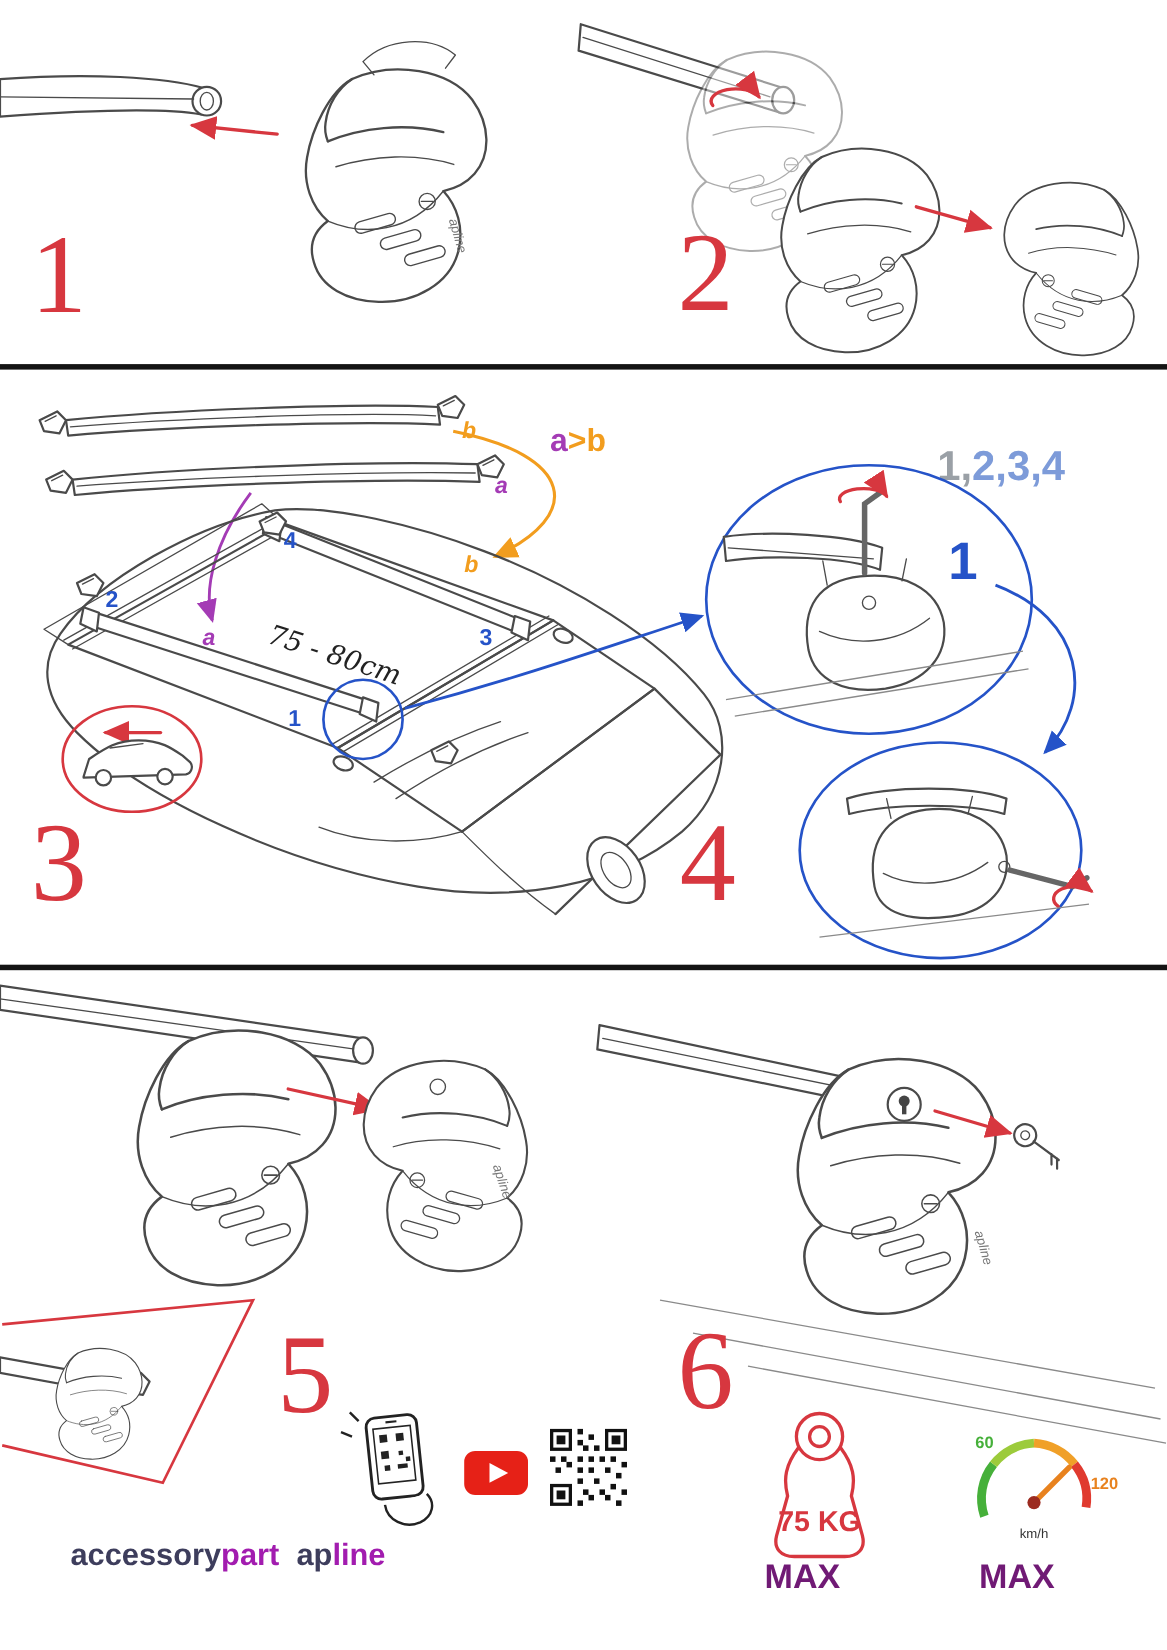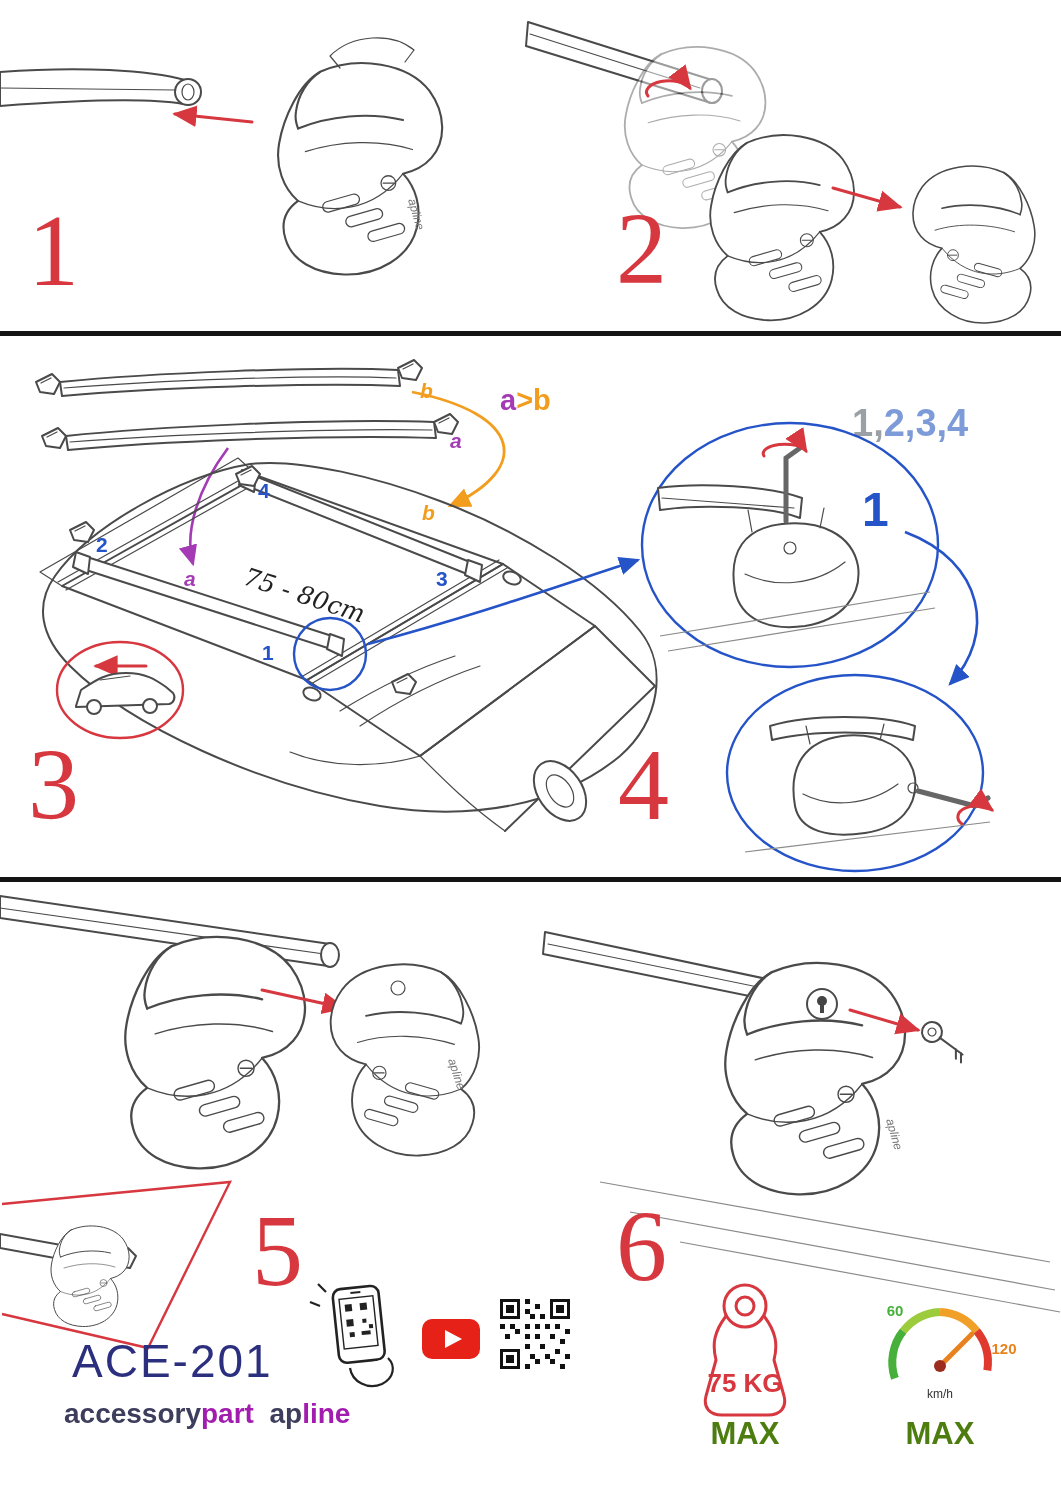--- a/index.html
+++ b/index.html
@@ -28,21 +28,21 @@
   .abP{fill:#a43bb5;font:bold 29px "Liberation Sans",sans-serif;}
   .abO{fill:#f29d1e;font:bold 29px "Liberation Sans",sans-serif;}
   .seqG{fill:#9aa0a6;font:bold 38px "Liberation Sans",sans-serif;}
   .seqB{fill:#7d9bd9;font:bold 38px "Liberation Sans",sans-serif;}
   .meas{fill:#222;font:italic 25px "DejaVu Serif",serif;}
   .aptxt{fill:#777;font:italic 12px "Liberation Sans",sans-serif;}
   .wtxt{fill:#d7373f;font:bold 26px "Liberation Sans",sans-serif;text-anchor:middle;}
   .sp60{fill:#46b03a;font:bold 15px "Liberation Sans",sans-serif;text-anchor:middle;}
   .sp120{fill:#e8821e;font:bold 15px "Liberation Sans",sans-serif;text-anchor:middle;}
   .spkmh{fill:#333;font:12px "Liberation Sans",sans-serif;text-anchor:middle;}
-  .maxlbl{position:absolute;width:100px;text-align:center;color:#4d7c0f;
+  .maxlbl{position:absolute;width:100px;color:#701a75;
           font:bold 31px "Liberation Sans",sans-serif;}
   .model{position:absolute;color:#2b2f7e;font:46px "Liberation Sans",sans-serif;letter-spacing:2px;}
   .tagline{position:absolute;font:bold 28px "Liberation Sans",sans-serif;letter-spacing:0;}
   .tagD{color:#3d3d5c;margin-top:44px;} .tagR{color:#a21caf;margin-top:39px;}
 </style>
 </head>
 <body>
 
 <div class="page">
 
@@ -362,21 +362,20 @@
       <circle cx="940" cy="484" r="6" fill="#9c2b20"></circle>
       <text class="sp60" x="895" y="434">60</text>
       <text class="sp120" x="1004" y="472">120</text>
       <text class="spkmh" x="940" y="516">km/h</text>
     </g>
   </svg>
 
   <div class="stepnum" style="left:252px;top:1206px">5</div>
   <div class="stepnum" style="left:616px;top:1202px">6</div>
 
-  <div class="model" style="left:72px;top:1334px">ACE-201</div>
   <div class="tagline" style="left:64px;top:1398px">
     <span class="tagD">accessory</span><span class="tagR">part</span>&nbsp;
     <span class="tagD">ap</span><span class="tagR">line</span>
   </div>
 
   <div class="maxlbl" style="left:695px;top:1416px">MAX</div>
   <div class="maxlbl" style="left:890px;top:1416px">MAX</div>
 </div>
 
 </body></html>

